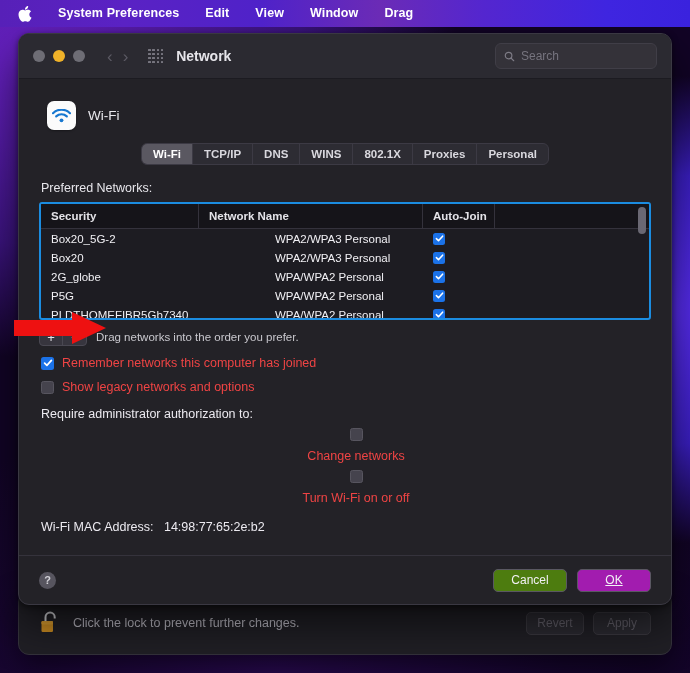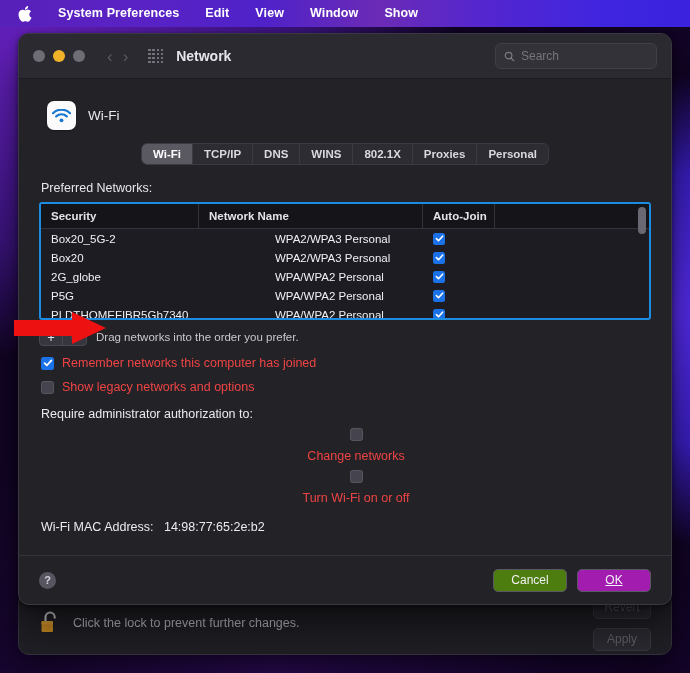--- a/index.html
+++ b/index.html
@@ -188,21 +188,21 @@
 
   
   .lockbar {
     position:absolute; left:18px; top:591px; width:654px; height:64px;
     background:#201f25; border-radius:11px; border:1px solid #34323b;
     box-shadow:0 12px 30px rgba(0,0,0,.55);
     display:flex; align-items:center; padding:0 20px; z-index:9;
   }
   .lockicon { width:22px; height:26px; flex:none; }
   .locktext { color:#b9b7c0; font-size:12.5px; margin-left:12px; }
-  .lockbtns { margin-left:auto; display:flex; gap:9px;flex-direction:column; }
+  .lockbtns { margin-left:auto; display:flex; gap:9px; }
   .dbtn {
     height:23px; min-width:58px; border-radius:5px;
     background:#2b2a31; border:1px solid #3a383f;
     color:#625f69; font-size:12px;
     display:flex; align-items:center; justify-content:center;
   }
 
   
   .arrow { position:absolute; left:10px; top:310px; z-index:40; }
 </style>
@@ -213,21 +213,21 @@
   <div class="mb-apple">
     <svg width="14" height="16" viewBox="0 0 14 16">
       <path fill="#ffffff" d="M11.3 8.4c0-2 1.6-2.9 1.7-3-0.9-1.4-2.4-1.6-2.9-1.6-1.2-0.1-2.4 0.7-3 0.7-0.6 0-1.6-0.7-2.6-0.7-1.3 0-2.6 0.8-3.3 2-1.4 2.4-0.4 6 1 8 0.7 1 1.5 2.1 2.5 2 1 0 1.4-0.6 2.6-0.6s1.5 0.6 2.6 0.6c1.1 0 1.8-1 2.5-2 0.8-1.1 1.1-2.2 1.1-2.3-0.1 0-2.2-0.8-2.2-3.1z"></path>
       <path fill="#ffffff" d="M9.4 2.6c0.5-0.7 0.9-1.6 0.8-2.6-0.8 0-1.8 0.5-2.4 1.3-0.5 0.6-1 1.6-0.8 2.5 0.9 0.1 1.8-0.5 2.4-1.2z"></path>
     </svg>
   </div>
   <div class="mb-item app-name">System Preferences</div>
   <div class="mb-item">Edit</div>
   <div class="mb-item">View</div>
   <div class="mb-item">Window</div>
-  <div class="mb-item">Show</div>
+  <div class="mb-item">Drag</div>
 </div>
 
 <div class="window">
 
   <div class="titlebar">
     <div class="traffic">
       <div class="dot r"></div>
       <div class="dot y"></div>
       <div class="dot g"></div>
     </div>

